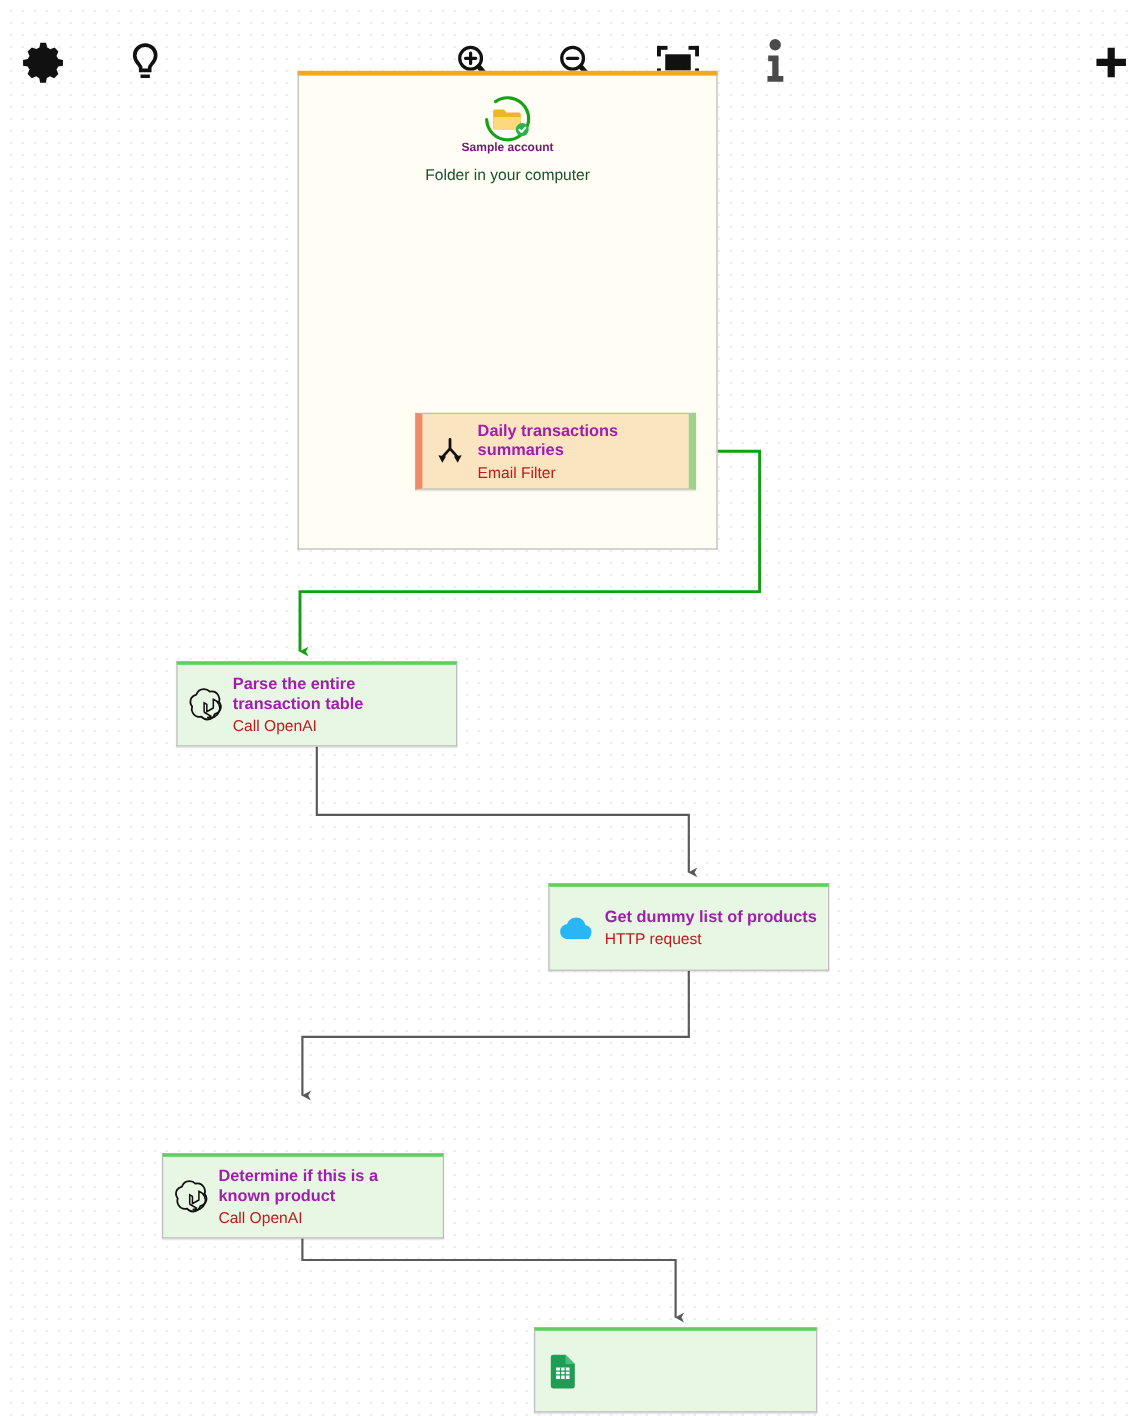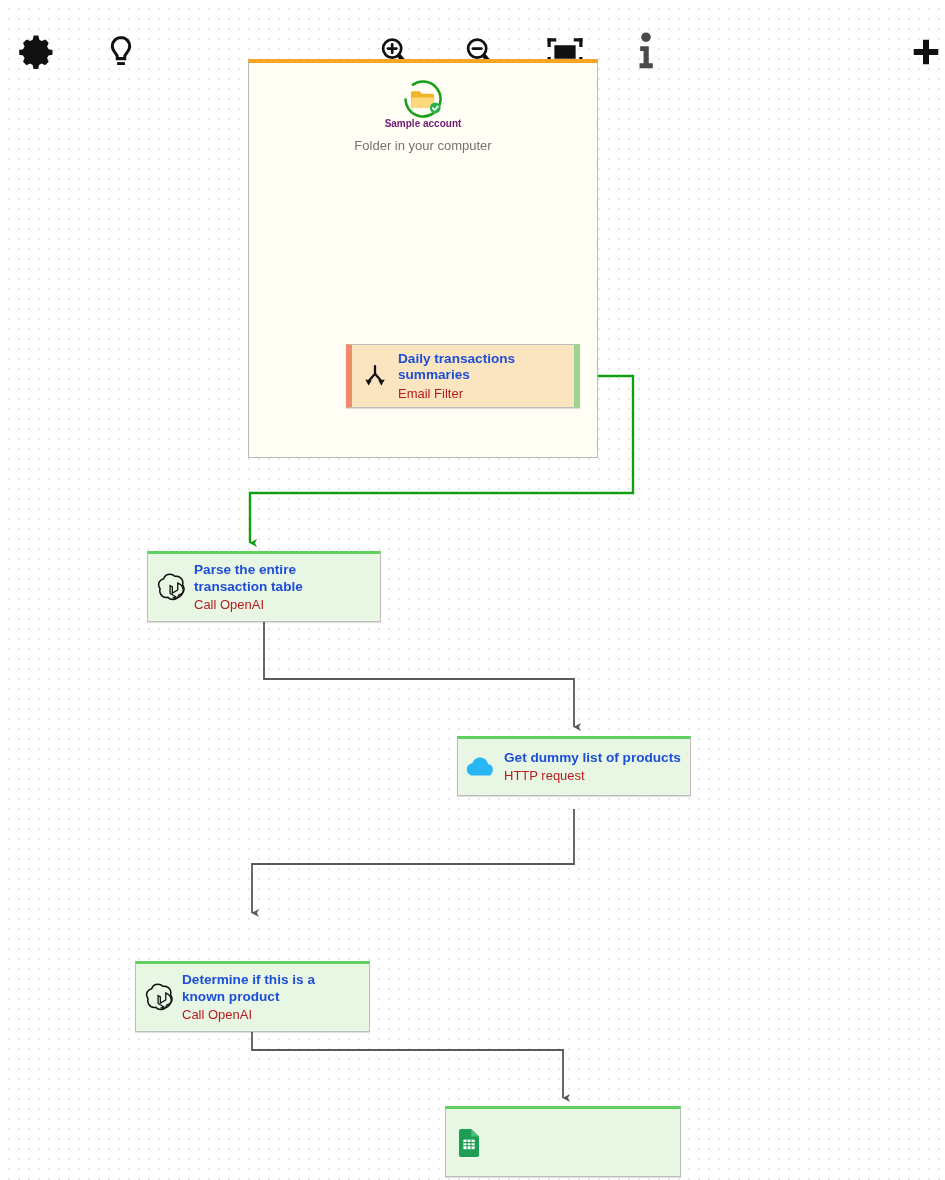--- a/index.html
+++ b/index.html
@@ -43,41 +43,41 @@
     width: 46px; height: 42px;
   }
   #group-box .grp-title {
     position: absolute; left: 0; right: 0; top: 55px;
     text-align: center;
     font-size: 10px; font-weight: bold; color: #701a75;
   }
   #group-box .grp-sub {
     position: absolute; left: 0; right: 0; top: 75px;
     text-align: center;
-    font-size: 13px; color: #737373;
+    font-size: 13px; color: #14532d;
   }
 
   
   .node {
     position: absolute;
     background: #e8f6e4;
     border: 1px solid #bdbdbd;
     border-top: 3px solid #5fcf5f;
     display: flex; align-items: center;
     cursor: pointer;
     box-shadow: 0 1px 1px rgba(0,0,0,.12);
   }
   .node .n-icon {
     width: 46px; min-width: 46px;
     display: flex; align-items: center; justify-content: center;
     line-height: 0;
   }
   .node .n-text { padding-right: 8px; }
   .node .n-title {
-    font-size: 13.6px; font-weight: bold; color: #1d4ed8;
+    font-size: 13.6px; font-weight: bold; color: #a21caf;
     line-height: 16.5px;
   }
   .node .n-sub {
     font-size: 13px; color: #b91c1c;
     line-height: 17px; margin-top: 1px;
   }
 
   
   .node.filter {
     background: #fbe4c0;
@@ -210,21 +210,21 @@
         <path fill="none" stroke="#111" stroke-width="1.05" d="M12.9 20.6a4.1 4.1 0 0 0 2.62-.95l-4.33-2.5a.7.7 0 0 1-.36-.61v-6.1l1.88 1.09v5.12l4.43-2.56a.07.07 0 0 0 .04-.06V8.1a4.09 4.09 0 0 1-4.28 12.5z"></path>
         <path fill="#111" d="M11.07 7.43l4.44 2.56V7.7L11.9 5.6a.7.7 0 0 0-.7 0L7.06 7.99a4.09 4.09 0 0 0 0 7.08l.01-5.13a.7.7 0 0 1 .36-.6z" opacity="0.0"></path>
       </svg>
     </span>
     <div class="n-text">
       <div class="n-title">Parse the entire transaction table</div>
       <div class="n-sub">Call OpenAI</div>
     </div>
   </div>
 
-  <div class="node" style="left:457px; top:736px; width:234px; height:60px;">
+  <div class="node" style="left:457px; top:736px; width:234px; height:73px;">
     <span class="n-icon">
       <svg width="32" height="22" viewBox="0 0 32 22" aria-hidden="true">
         <path fill="#29b6f6" d="M25.4 19.5H8.1C4.6 19.5 1.8 16.8 1.8 13.4c0-3.2 2.5-5.8 5.7-6.1.9-3.3 4-5.7 7.6-5.7 3.9 0 7.2 2.8 7.8 6.5 2.8.3 5 2.6 5 5.5 0 3.1-2.5 5.9-2.5 5.9z"></path>
       </svg>
     </span>
     <div class="n-text">
       <div class="n-title">Get dummy list of products</div>
       <div class="n-sub">HTTP request</div>
     </div>
   </div>

